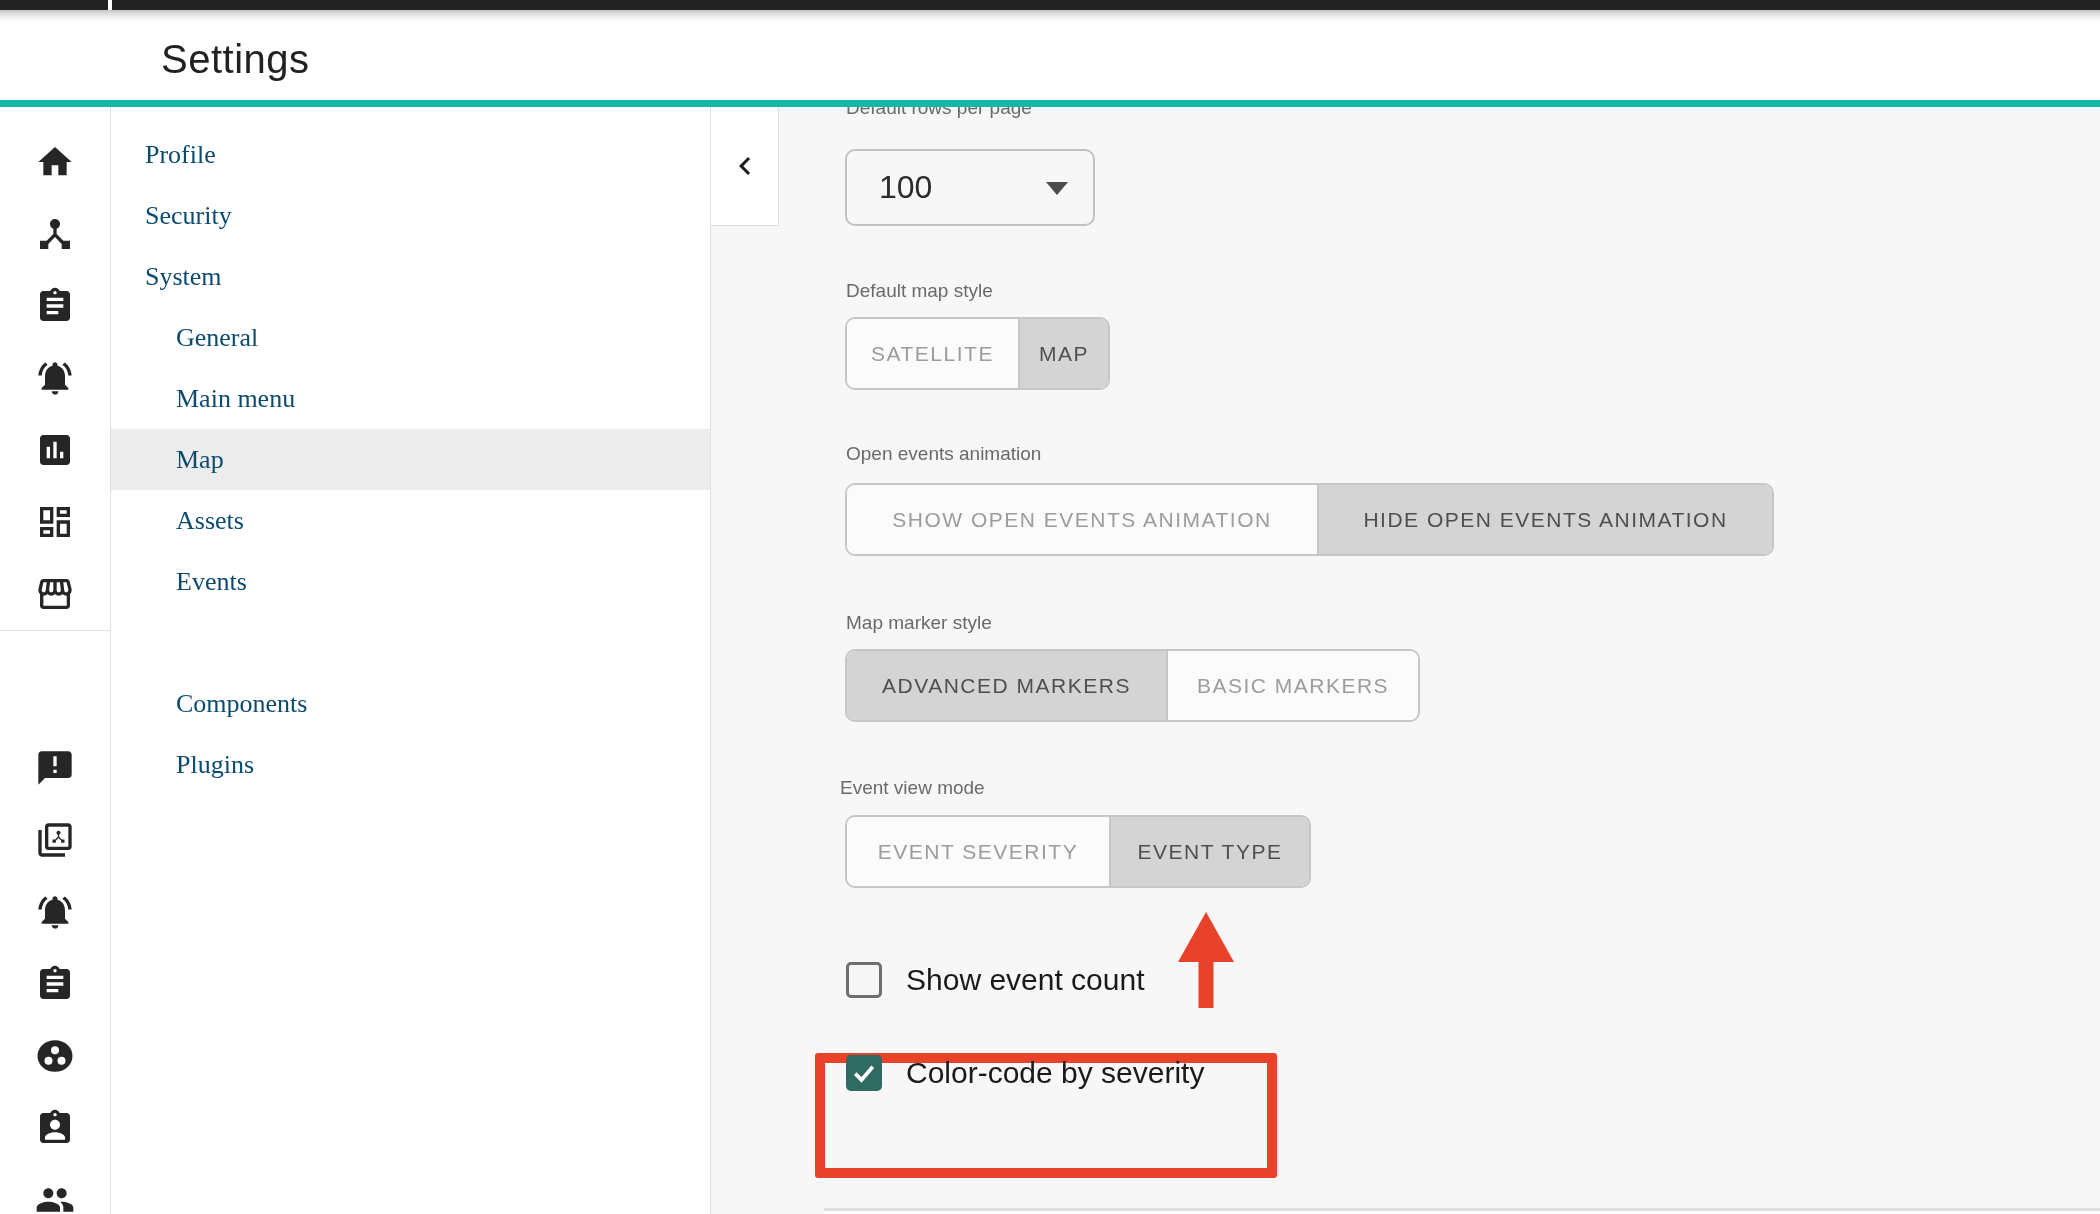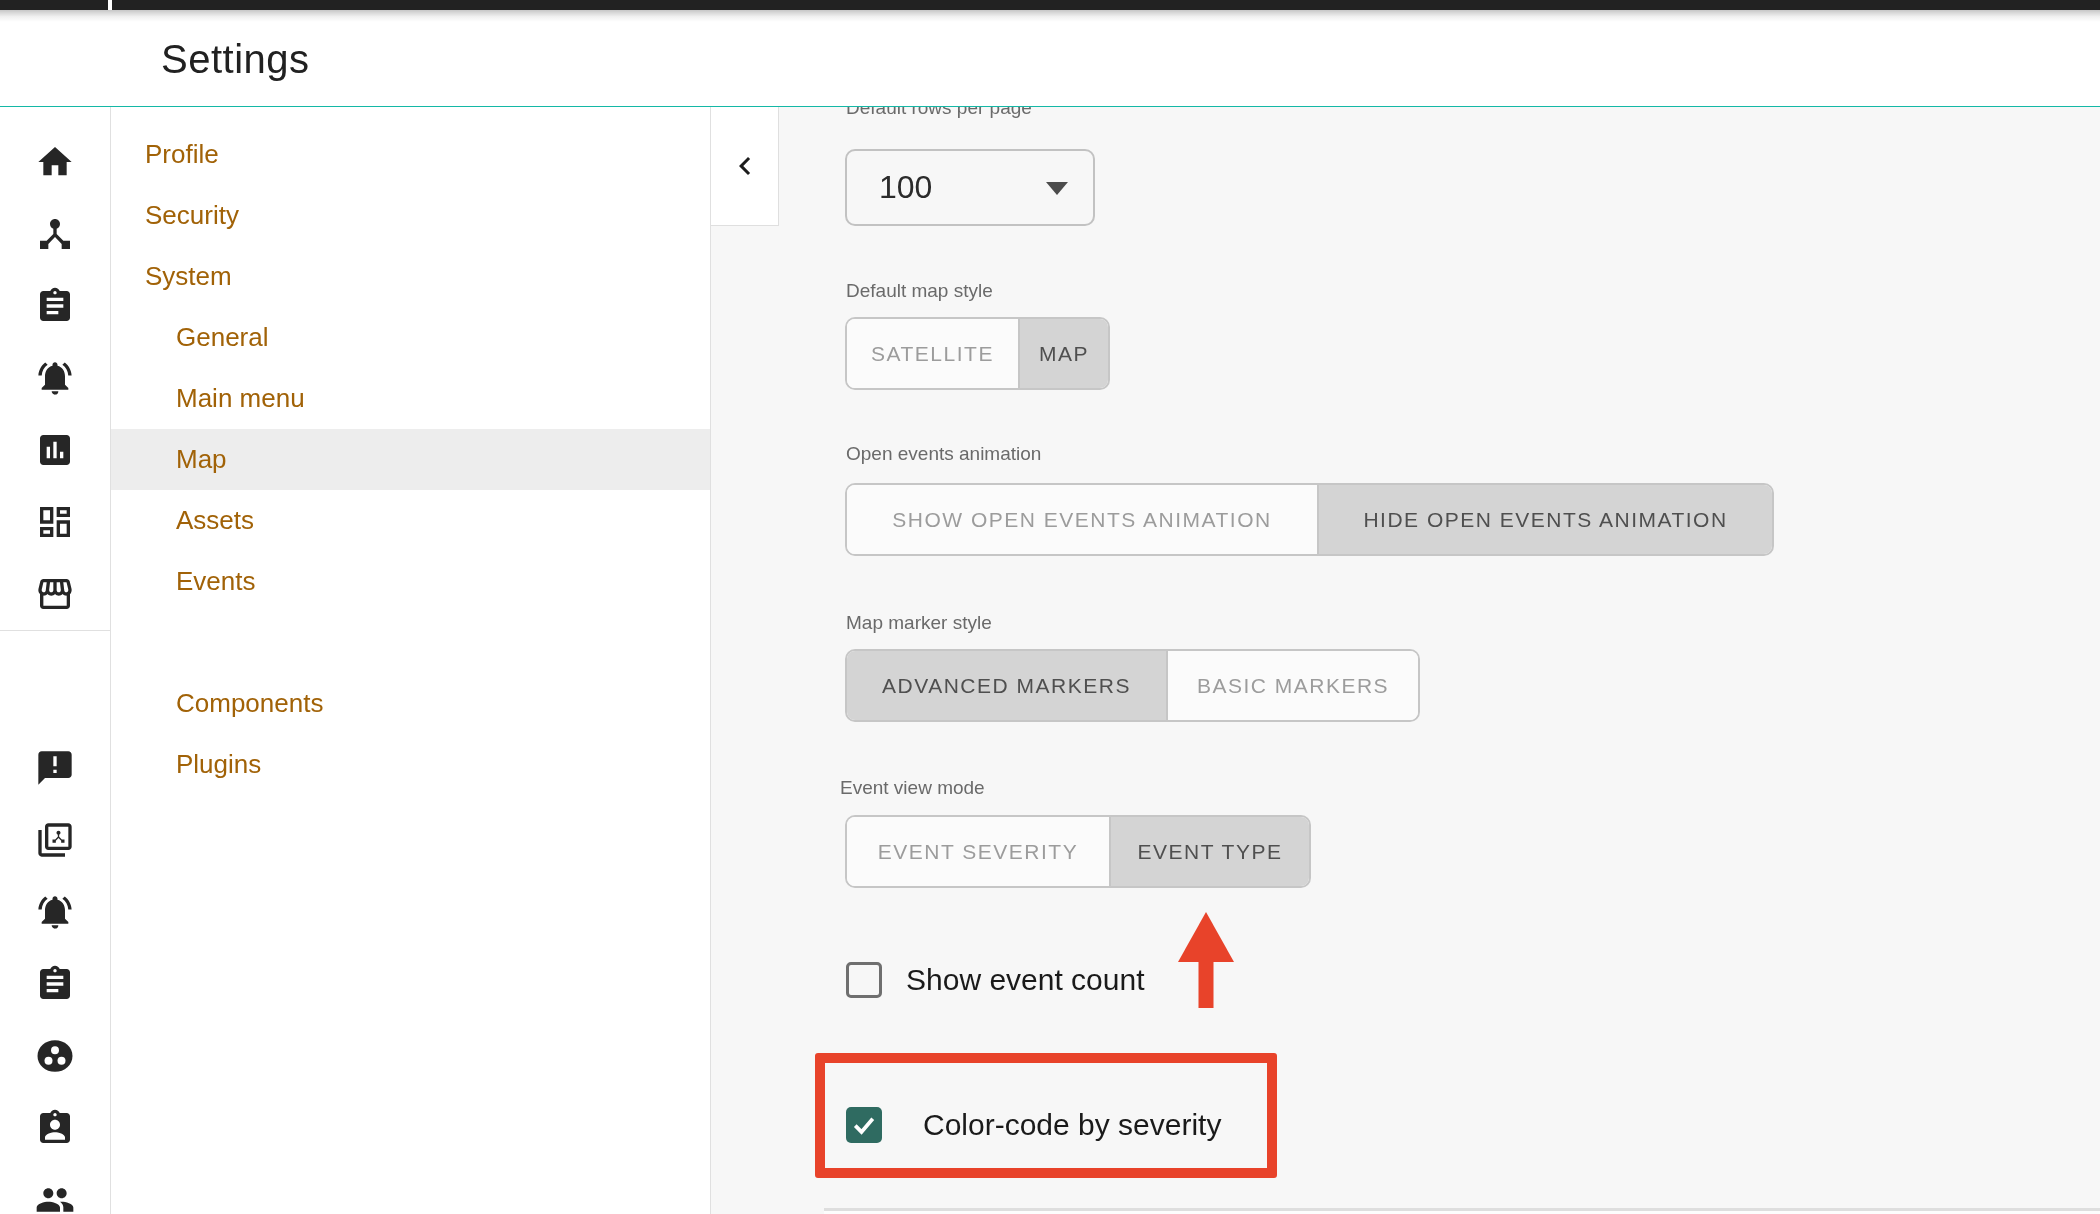--- a/index.html
+++ b/index.html
@@ -8,21 +8,21 @@
     position:relative; width:2100px; height:1214px; overflow:hidden;
     background:#f7f7f7; font-family:"Liberation Sans", sans-serif;
     color:#212121;
   }
   
   .topbar { position:absolute; left:0; top:0; width:2100px; height:10px; background:#222; z-index:30; }
   .topbar-notch { position:absolute; left:108px; top:0; width:4px; height:10px; background:#fff; }
   
   .header {
     position:absolute; left:0; top:10px; width:2100px; height:97px;
-    background:#fff; border-bottom:1px solid #14b8a6; z-index:20;
+    background:#fff; border-bottom:7px solid #14b8a6; z-index:20;
   }
   .header::before {
     content:""; position:absolute; left:0; top:0; width:100%; height:12px;
     background:linear-gradient(to bottom, rgba(0,0,0,0.22), rgba(0,0,0,0.06) 55%, rgba(0,0,0,0));
   }
   .page-title {
     position:absolute; left:161px; top:0; height:97px; line-height:99px;
     font-size:40px; font-weight:400; color:#212121; letter-spacing:0.5px;
   }
   
@@ -33,21 +33,21 @@
   .rail-divider { position:absolute; left:0; width:111px; height:0; border-top:1px solid #e0e0e0; }
   .rail-icon { position:absolute; left:35px; width:40px; height:40px; }
   .rail-icon svg { width:40px; height:40px; fill:#262626; }
   
   .menu-panel {
     position:absolute; left:111px; top:107px; width:600px; height:1107px;
     background:#fff; border-right:1px solid #e0e0e0; z-index:9;
   }
   .menu-item {
     position:absolute; left:0; width:100%; height:61px; line-height:61px;
-    font-size:26px; color:#a16207; cursor:pointer; white-space:nowrap;
+    font-size:26px; color:#0c4a6e; cursor:pointer; white-space:nowrap;font-family:Liberation Serif, serif;
   }
   .menu-item.lvl1 { padding-left:34px; }
   .menu-item.lvl2 { padding-left:65px; }
   .menu-item.selected { background:#ededed; }
   
   .collapse-box {
     position:absolute; left:711px; top:107px; width:68px; height:119px;
     background:#fff; border-right:1px solid #dfdfdf; border-bottom:1px solid #dfdfdf;
     z-index:8; display:flex; align-items:center; justify-content:center; cursor:pointer;
   }
@@ -242,21 +242,21 @@
       <rect x="20.5" y="48" width="15" height="48" fill="#e8432a"></rect>
     </svg>
 
     <div class="checkbox-row" style="left:846px; top:962px;">
       <div class="cbox unchecked"></div>
       <div class="cb-label">Show event count</div>
     </div>
 
     <div class="annot-box"></div>
 
-    <div class="checkbox-row" style="left:846px; top:1107px;gap:17px;">
+    <div class="checkbox-row" style="left:846px; top:1055px;">
       <div class="cbox checked">
         <svg viewBox="0 0 24 24">
             <polyline points="5,12.5 10,17.5 19,7" fill="none" stroke="#ffffff" stroke-width="3"></polyline>
           </svg>
       </div>
       <div class="cb-label">Color-code by severity</div>
     </div>
 
     <div class="bottom-card"></div>
   </div>

